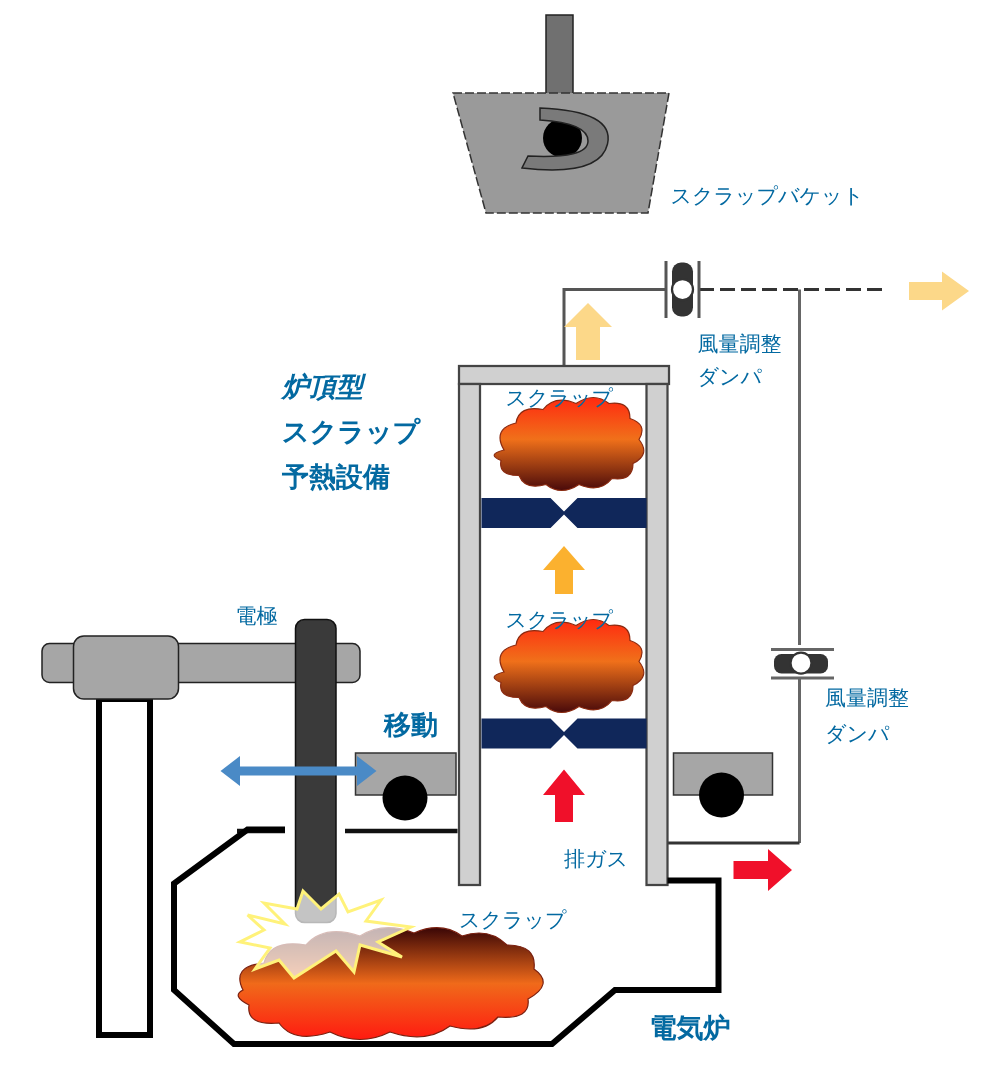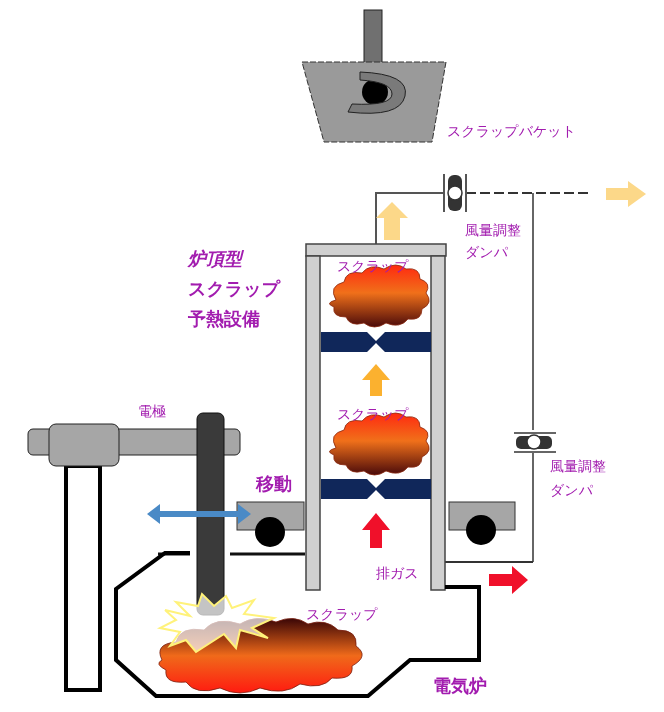--- a/index.html
+++ b/index.html
@@ -1,19 +1,19 @@
 <!DOCTYPE html>
 <html><head>
 <meta charset="utf-8">
 <style>
   html, body { margin:0; padding:0; background:#ffffff; }
   body { width:664px; height:712px; position:relative; overflow:hidden;
          font-family:"DejaVu Sans", sans-serif; }
   svg#diagram { position:absolute; left:0; top:0; }
-  .lbl { position:absolute; color:#a21caf; white-space:nowrap; line-height:1.25; }
+  .lbl { position:absolute; color:#0369a1; white-space:nowrap; line-height:1.25; }
   .sm { font-size:14px; }
   .lg { font-size:18px; font-weight:bold; }
 </style>
 </head>
 <body>
 
 <svg id="diagram" width="664" height="712" viewBox="0 0 664 712">
   <defs>
     <linearGradient id="hotScrap" x1="0" y1="0" x2="0" y2="1">
       <stop offset="0" stop-color="#ff2a10"></stop>
@@ -121,16 +121,16 @@
 <div class="lbl sm" style="left:550px;top:482px;">ダンパ</div>
 
 <div class="lbl lg" style="left:188px;top:248px;font-style:italic;">炉頂型</div>
 <div class="lbl lg" style="left:188px;top:278px;">スクラップ</div>
 <div class="lbl lg" style="left:188px;top:308px;text-align:center;">予熱設備</div>
 
 <div class="lbl sm" style="left:337px;top:258px;">スクラップ</div>
 <div class="lbl sm" style="left:337px;top:406px;">スクラップ</div>
 <div class="lbl sm" style="left:306px;top:606px;">スクラップ</div>
 
-<div class="lbl sm" style="left:138px;top:403px;">電極</div>
+<div class="lbl sm" style="left:157px;top:403px;">電極</div>
 <div class="lbl lg" style="left:256px;top:473px;">移動</div>
 <div class="lbl sm" style="left:376px;top:565px;">排ガス</div>
 <div class="lbl lg" style="left:409px;top:675px;margin-left:24px;">電気炉</div>
 
 </body></html>

